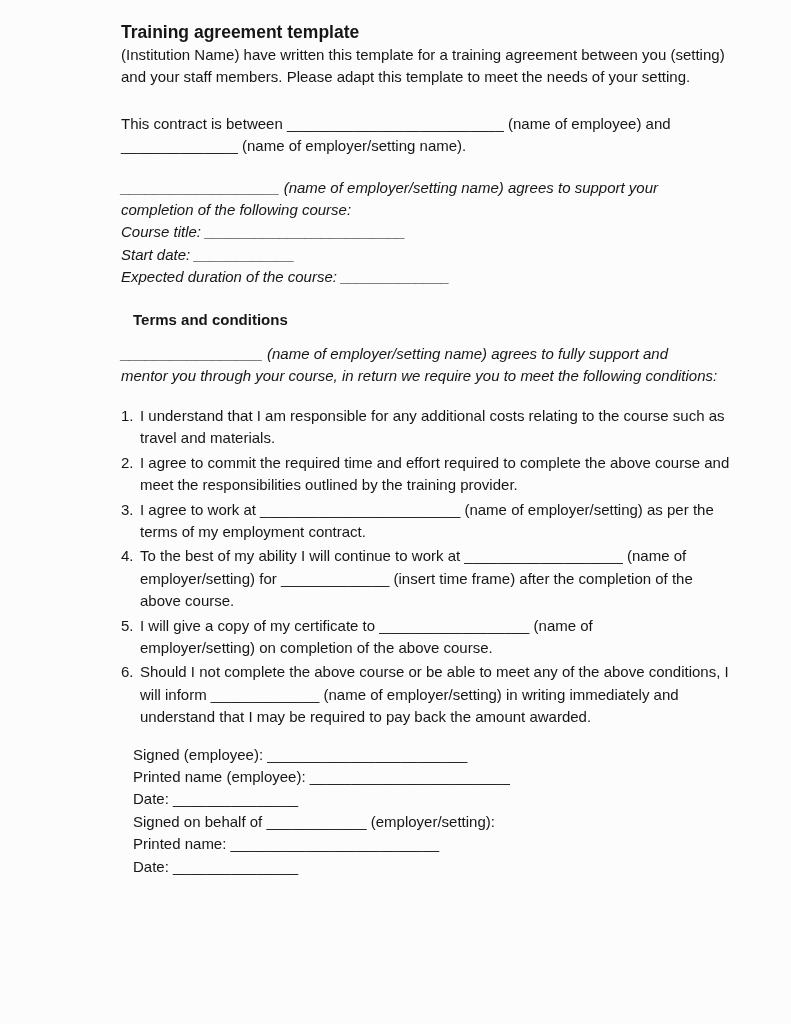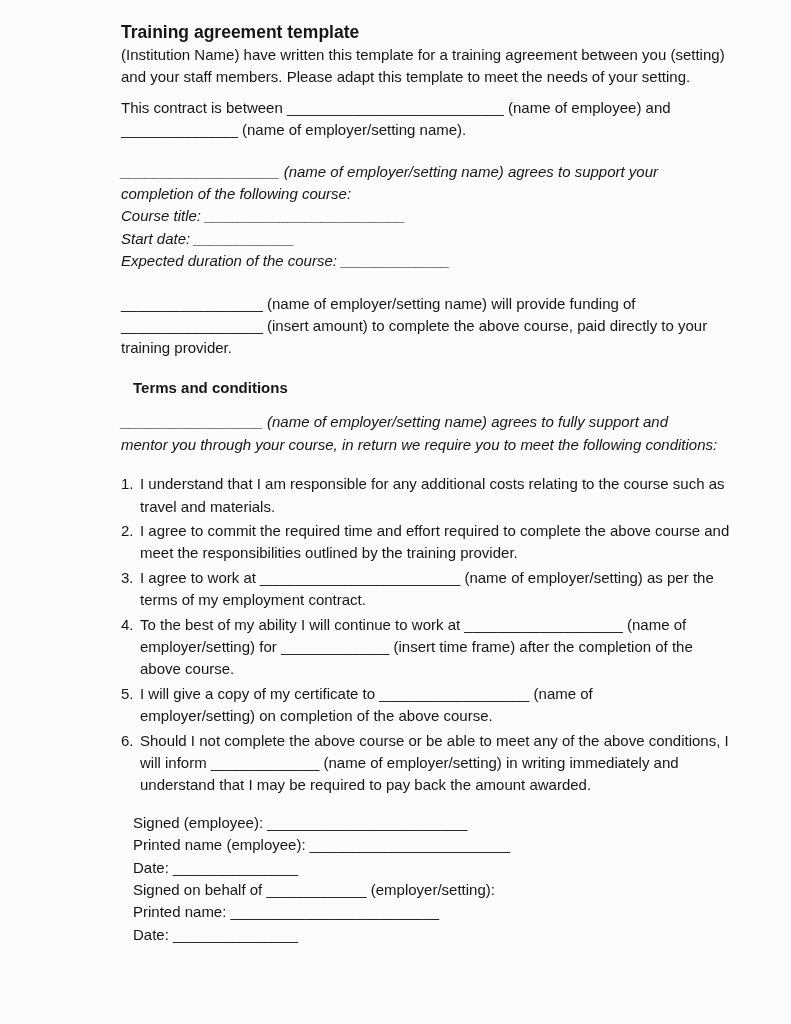--- a/index.html
+++ b/index.html
@@ -26,21 +26,21 @@
   .doc-title {
     font-size: 17.5px;
     font-weight: bold;
     line-height: 24px;
     margin: 0;
   }
   .line {
     white-space: nowrap;
   }
   .para { margin: 0; }
-  .para-intro    { margin-bottom: 8px; }
+  .para-intro    { margin-bottom: 24px; }
   .para-contract { margin-bottom: 19px; }
   .para-course   { margin-bottom: 20px; font-style: italic; }
   .para-funding  { margin-bottom: 17px; }
   .tc-heading {
     font-size: 15px;
     font-weight: bold;
     line-height: 22.4px;
     margin: 12px;
   }
   .para-terms-intro { margin-bottom: 17px; font-style: italic; }
@@ -74,25 +74,20 @@
   </div>
 
   <div class="para para-course">
     <div class="line">___________________ (name of employer/setting name) agrees to support your</div>
     <div class="line">completion of the following course:</div>
     <div class="line">Course title: ________________________</div>
     <div class="line">Start date: ____________</div>
     <div class="line">Expected duration of the course: _____________</div>
   </div>
 
-  <div class="para para-funding">
-    <div class="line">_________________ (name of employer/setting name) will provide funding of</div>
-    <div class="line">_________________ (insert amount) to complete the above course, paid directly to your</div>
-    <div class="line">training provider.</div>
-  </div>
 
   <h2 class="tc-heading">Terms and conditions</h2>
 
   <div class="para para-terms-intro">
     <div class="line">_________________ (name of employer/setting name) agrees to fully support and</div>
     <div class="line">mentor you through your course, in return we require you to meet the following conditions:</div>
   </div>
 
   <div class="conditions-list">
 

